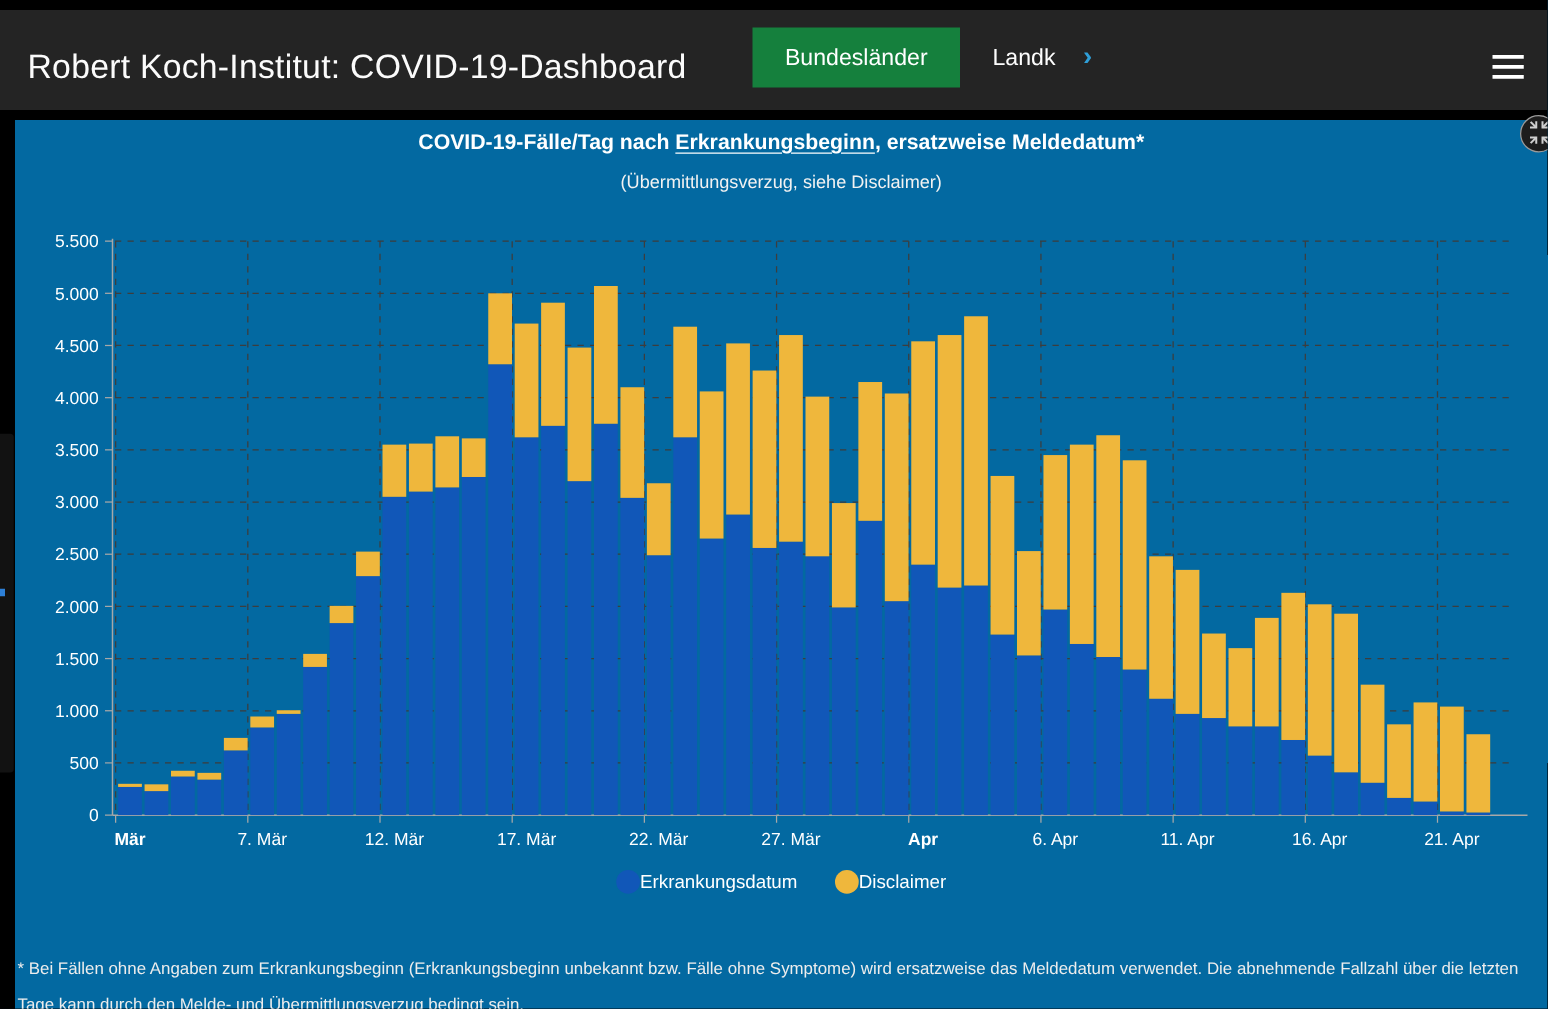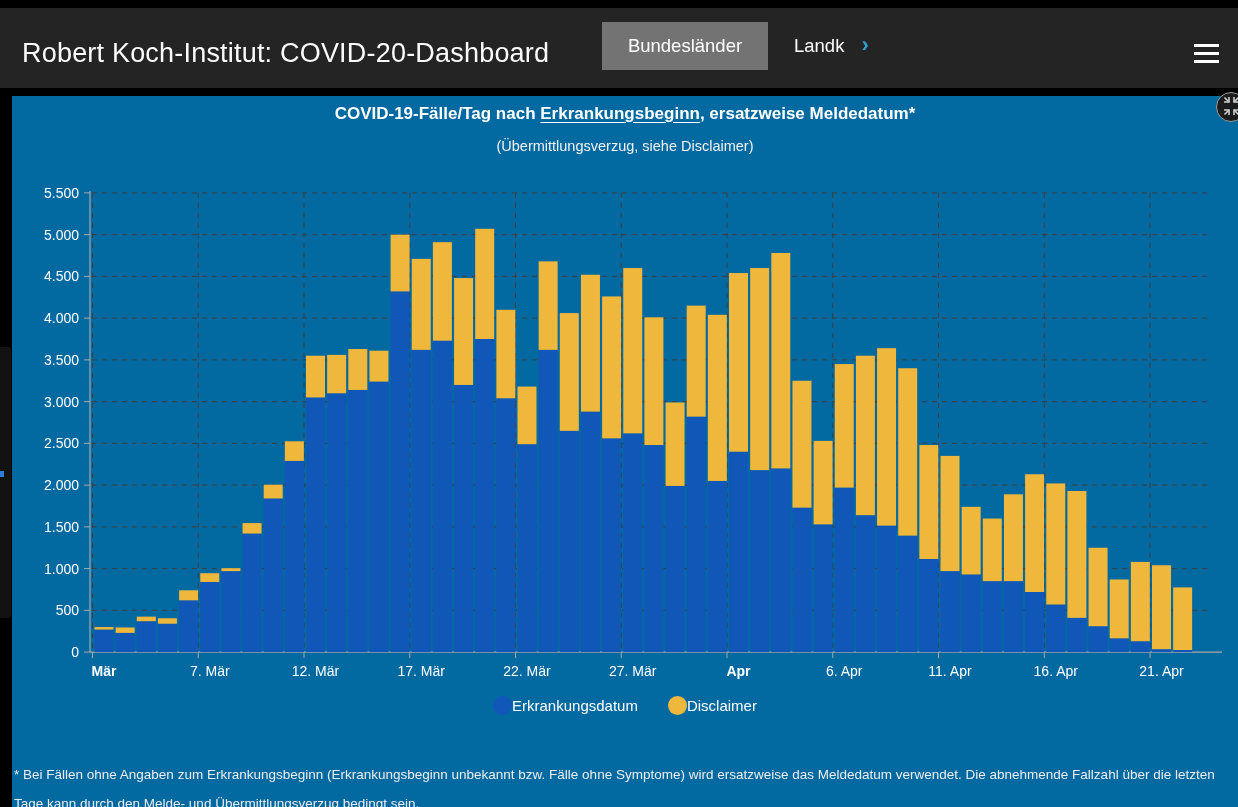--- a/index.html
+++ b/index.html
@@ -2,23 +2,23 @@
 <html><head>
 <meta charset="utf-8">
 <style>
   html,body{margin:0;padding:0;background:#000;width:1238px;height:807px;overflow:hidden;
     font-family:"Liberation Sans","DejaVu Sans",sans-serif;-webkit-font-smoothing:antialiased;}
   #stage{position:relative;width:1238px;height:807px;background:#000;}
 
   
   .app-header{position:absolute;left:0;top:8px;width:1238px;height:80px;background:#242424;}
   .app-title{position:absolute;left:22px;top:30px;font-size:27px;font-weight:400;color:#fbfbfb;letter-spacing:.2px;white-space:nowrap;}
-  .tab-active{position:absolute;left:602px;top:14px;width:166px;height:48px;background:#737373;color:#fff;
+  .tab-active{position:absolute;left:602px;top:14px;width:166px;height:48px;background:#15803d;color:#fff;
     font-size:18.5px;border:none;display:flex;align-items:center;justify-content:center;cursor:pointer;}
-  .tab-inactive{position:absolute;left:788px;top:14px;height:48px;display:flex;align-items:center;gap:17px;
+  .tab-inactive{position:absolute;left:788px;top:14px;height:48px;display:flex;align-items:center;gap:22px;
     color:#fdfdfd;font-size:18.5px;cursor:pointer;background:transparent;border:none;}
   .tab-chevron{color:#2f9fd8;font-size:22px;font-weight:700;line-height:1;transform:translateY(-1px);}
   .hamburger{position:absolute;left:1194px;top:36px;width:25px;height:24px;cursor:pointer;}
   .hamburger span{display:block;width:25px;height:2.6px;background:#fff;margin:0 0 5.6px 0;}
 
   
   .panel{position:absolute;left:12px;top:96px;width:1226px;height:711px;background:#0369a1;}
   .chart-title{position:absolute;left:0;top:8px;width:1226px;text-align:center;color:#fff;font-size:17px;font-weight:700;}
   .chart-title .u{text-decoration:underline;text-underline-offset:3px;}
   .chart-subtitle{position:absolute;left:0;top:42px;width:1226px;text-align:center;color:#f2f2f2;font-size:14.5px;}
@@ -38,21 +38,21 @@
   
   .side-strip{position:absolute;left:0;top:347px;width:11px;height:271px;background:#121212;border-radius:0 3px 3px 0;}
   .side-strip-glyph{position:absolute;left:0px;top:124px;width:4px;height:6px;background:#2d7fd6;}
 </style>
 </head>
 <body>
 
 <div id="stage">
 
   <header class="app-header">
-    <div class="app-title">Robert Koch-Institut: COVID-20-Dashboard</div>
+    <div class="app-title">Robert Koch-Institut: COVID-19-Dashboard</div>
     <button class="tab-active">Bundesländer</button>
     <button class="tab-inactive">
       <span>Landk</span>
       <span class="tab-chevron">›</span>
     </button>
     <div class="hamburger">
       <span></span>
         <span></span>
         <span></span>
     </div>

